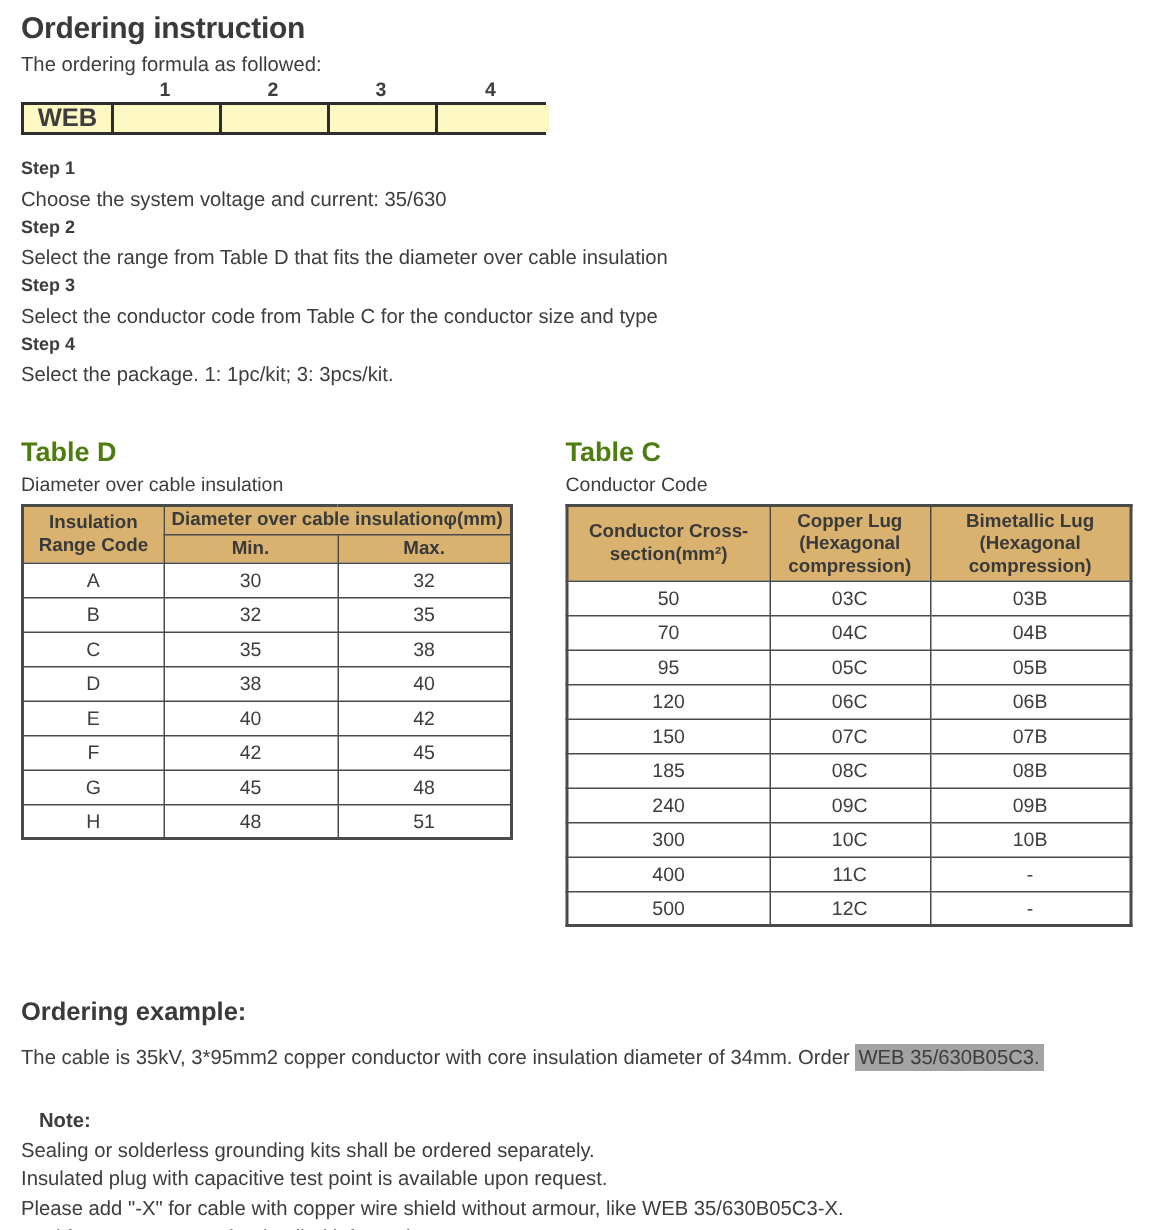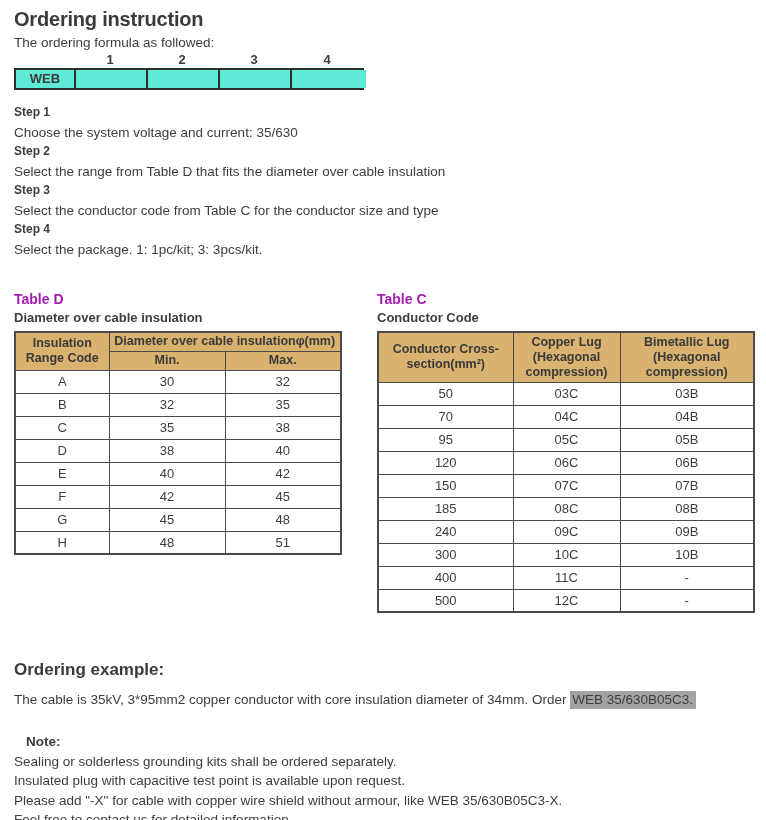--- a/index.html
+++ b/index.html
@@ -19,36 +19,36 @@
     margin:2px 0 4px 0; color:#3a3a3a;
   }
   .formula-intro { font-size:13.5px; margin:0 0 3px 0; }
 
   
   .formula-wrap { width:350px; }
   .formula-labels { display:grid; grid-template-columns:60px 72px 72px 72px 74px; }
   .formula-labels div { text-align:center; font-weight:700; font-size:13px; height:15px; line-height:14px; }
   .formula-row { display:grid; grid-template-columns:60px 72px 72px 72px 74px; border:2px solid #2e2e2e; }
   .formula-cell {
-    background:#5eead4; height:18px; line-height:17px; text-align:center;
-    font-weight:700; font-size:13px; border-right:2px solid #2e2e2e;
+    background:#fef9c3; height:18px; line-height:17px; text-align:center;
+    font-weight:700; font-size:17px; border-right:2px solid #2e2e2e;
   }
   .formula-cell:last-child { border-right:none; }
 
   
   .steps { margin-top:13px; }
   .step-label { font-weight:700; font-size:12px; line-height:19.5px; margin:0; }
   .step-text { font-size:13.5px; line-height:19.5px; margin:0; }
 
   
   .tables-row { display:flex; margin-top:32px; align-items:flex-start; }
   .table-block-d { width:326px; }
   .table-block-c { width:320px; margin-left:37px; }
-  .table-title { font-size:14px; font-weight:700; margin:0 0 3px 0; color:#a21caf; }
-  .table-subtitle { font-size:13px; margin:0 0 6px 0;font-weight:bold; }
+  .table-title { font-size:18px; font-weight:700; margin:0 0 3px 0; color:#4d7c0f; }
+  .table-subtitle { font-size:13px; margin:0 0 6px 0; }
 
   table { border-collapse:collapse; }
   table, th, td { border:1px solid #4a4a4a; }
   table { border-width:2px; }
   th {
     background:#d8b26e; font-weight:700; font-size:12.5px;
     color:#3a3a3a; padding:1px 2px; text-align:center; line-height:15px;
   }
   td { font-size:13px; text-align:center; padding:0 2px; height:23px; }
 

